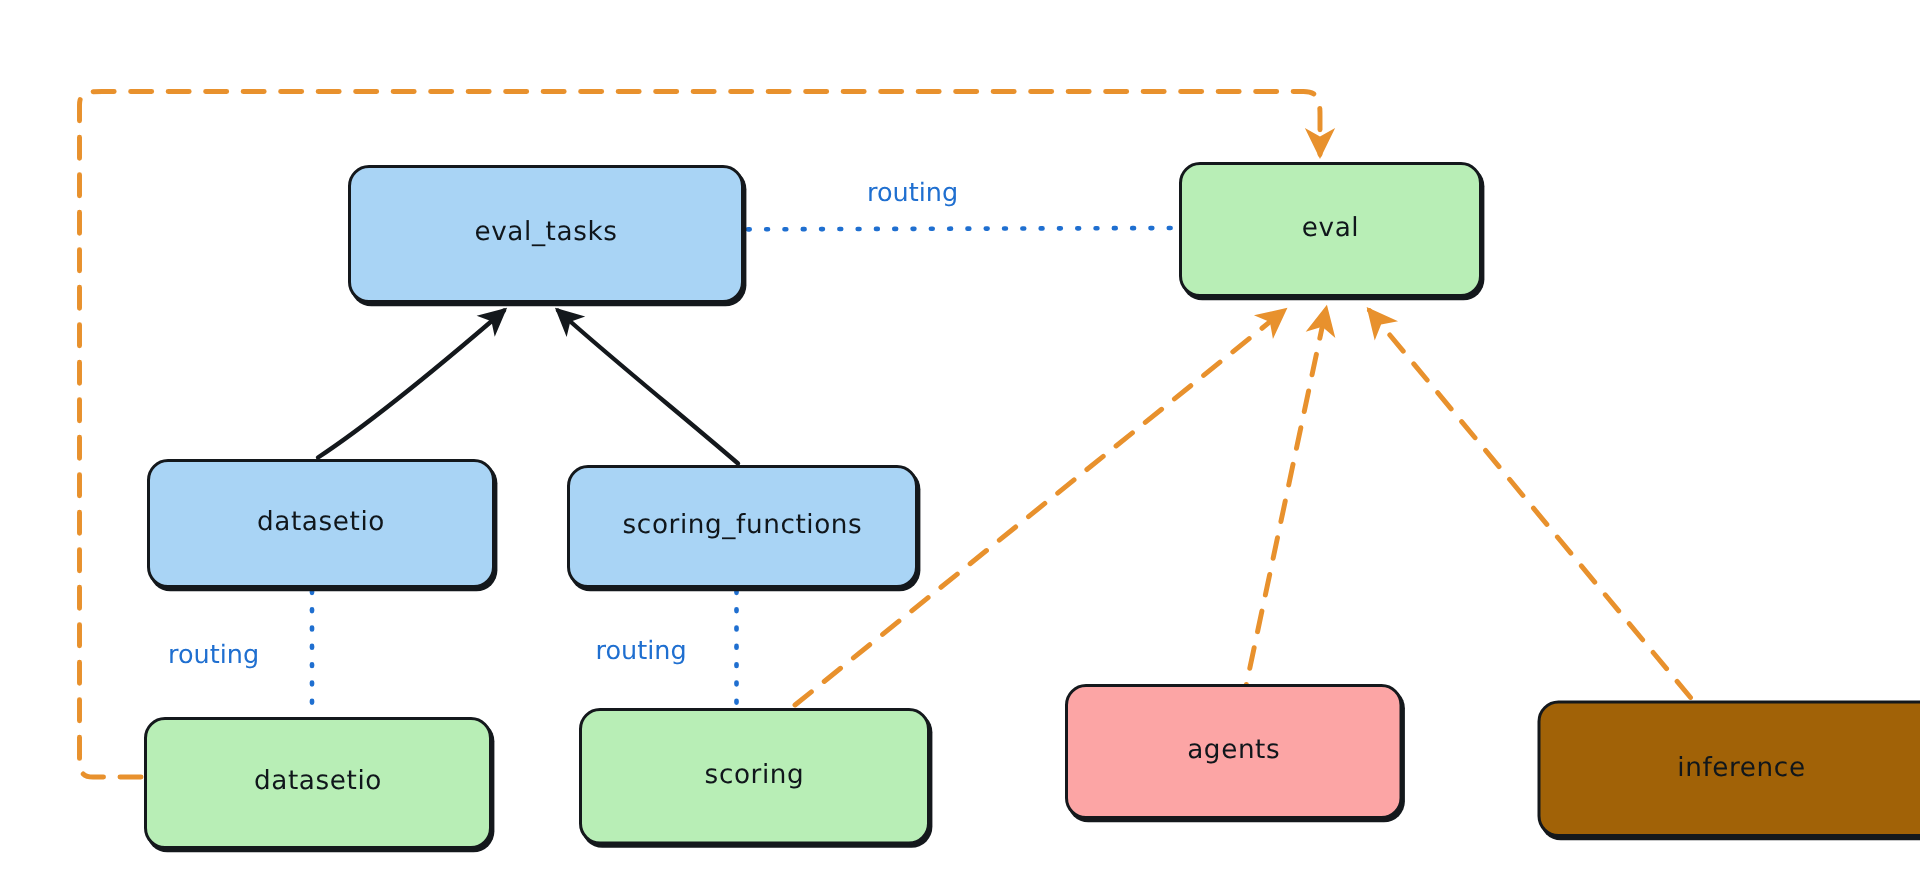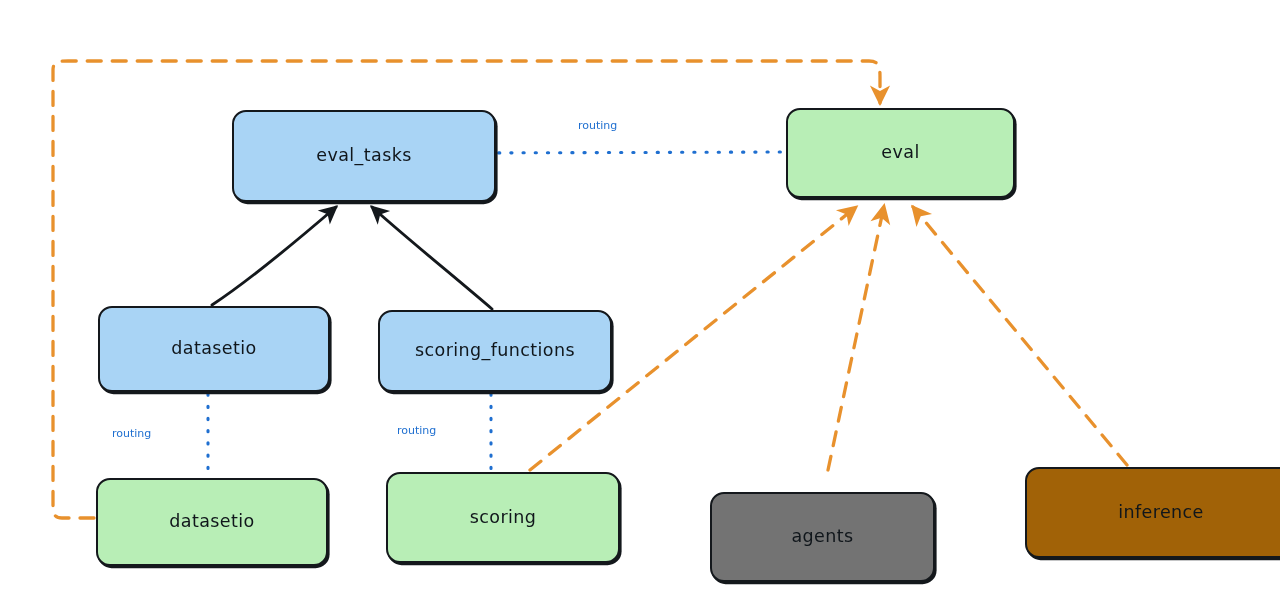--- a/index.html
+++ b/index.html
@@ -45,21 +45,21 @@
   .node.green { background: #b8eeb6; }
   .node-label {
     display: block;
     line-height: 1;
     white-space: nowrap;
     user-select: none;
   }
   .edge-label {
     position: absolute;
     font-family: "DejaVu Sans", sans-serif;
-    font-size: 11px;
+    font-size: 17px;
     color: #1f6fd0;
     white-space: nowrap;
     z-index: 4;
     user-select: none;
   }
 </style>
 </head>
 <body>
 
 <div id="canvas" style="width: 1280px; height: 596px; background: rgb(255, 255, 255);">
@@ -90,41 +90,41 @@
 
     <path d="M 828 470 L 884 206" fill="none" stroke="#e8912d" stroke-width="3.3" stroke-linecap="round" stroke-dasharray="14 11" marker-end="url(#arrow-orange)"></path>
 
     <path d="M 1127 465 L 913 207" fill="none" stroke="#e8912d" stroke-width="3.3" stroke-linecap="round" stroke-dasharray="14 11" marker-end="url(#arrow-orange)"></path>
   </svg>
 
   <div class="node blue" id="node-eval_tasks" style="left: 232px; top: 110px; width: 264px; height: 92px; background: rgb(169, 212, 245);">
     <span class="node-label">eval_tasks</span>
   </div>
 
-  <div class="node green" id="node-eval" style="left: 786px; top: 108px; width: 229px; height: 90px; background: rgb(184, 238, 182);">
+  <div class="node green" id="node-eval" style="left: 786px; top: 108px; width: 202px; height: 90px; background: rgb(184, 238, 182);">
     <span class="node-label">eval</span>
   </div>
 
   <div class="node blue" id="node-datasets" style="left: 98px; top: 306px; width: 232px; height: 86px; background: rgb(169, 212, 245);">
     <span class="node-label">datasetio</span>
   </div>
 
   <div class="node green" id="node-datasetio" style="left: 96px; top: 478px; width: 232px; height: 88px; background: rgb(184, 238, 182);">
     <span class="node-label">datasetio</span>
   </div>
 
   <div class="node blue" id="node-scoring_functions" style="left: 378px; top: 310px; width: 234px; height: 82px; background: rgb(169, 212, 245);">
     <span class="node-label">scoring_functions</span>
   </div>
 
   <div class="node green" id="node-scoring" style="left: 386px; top: 472px; width: 234px; height: 91px; background: rgb(184, 238, 182);">
     <span class="node-label">scoring</span>
   </div>
 
-  <div class="node green" id="node-agents" style="left: 710px; top: 492px; width: 225px; height: 90px; background: #737373;">
+  <div class="node green" id="node-agents" style="left: 710px; top: 456px; width: 225px; height: 90px; background: #fca5a5;">
     <span class="node-label">agents</span>
   </div>
 
   <div class="node green" id="node-inference" style="left: 1025px; top: 467px; width: 272px; height: 91px; background: #a16207;">
     <span class="node-label">inference</span>
   </div>
 
   <div class="edge-label" id="label-routing-0" style="left: 578px; top: 119px;">routing</div>
   <div class="edge-label" id="label-routing-1" style="left: 112px; top: 427px;">routing</div>
   <div class="edge-label" id="label-routing-2" style="left: 397px; top: 424px;">routing</div>

